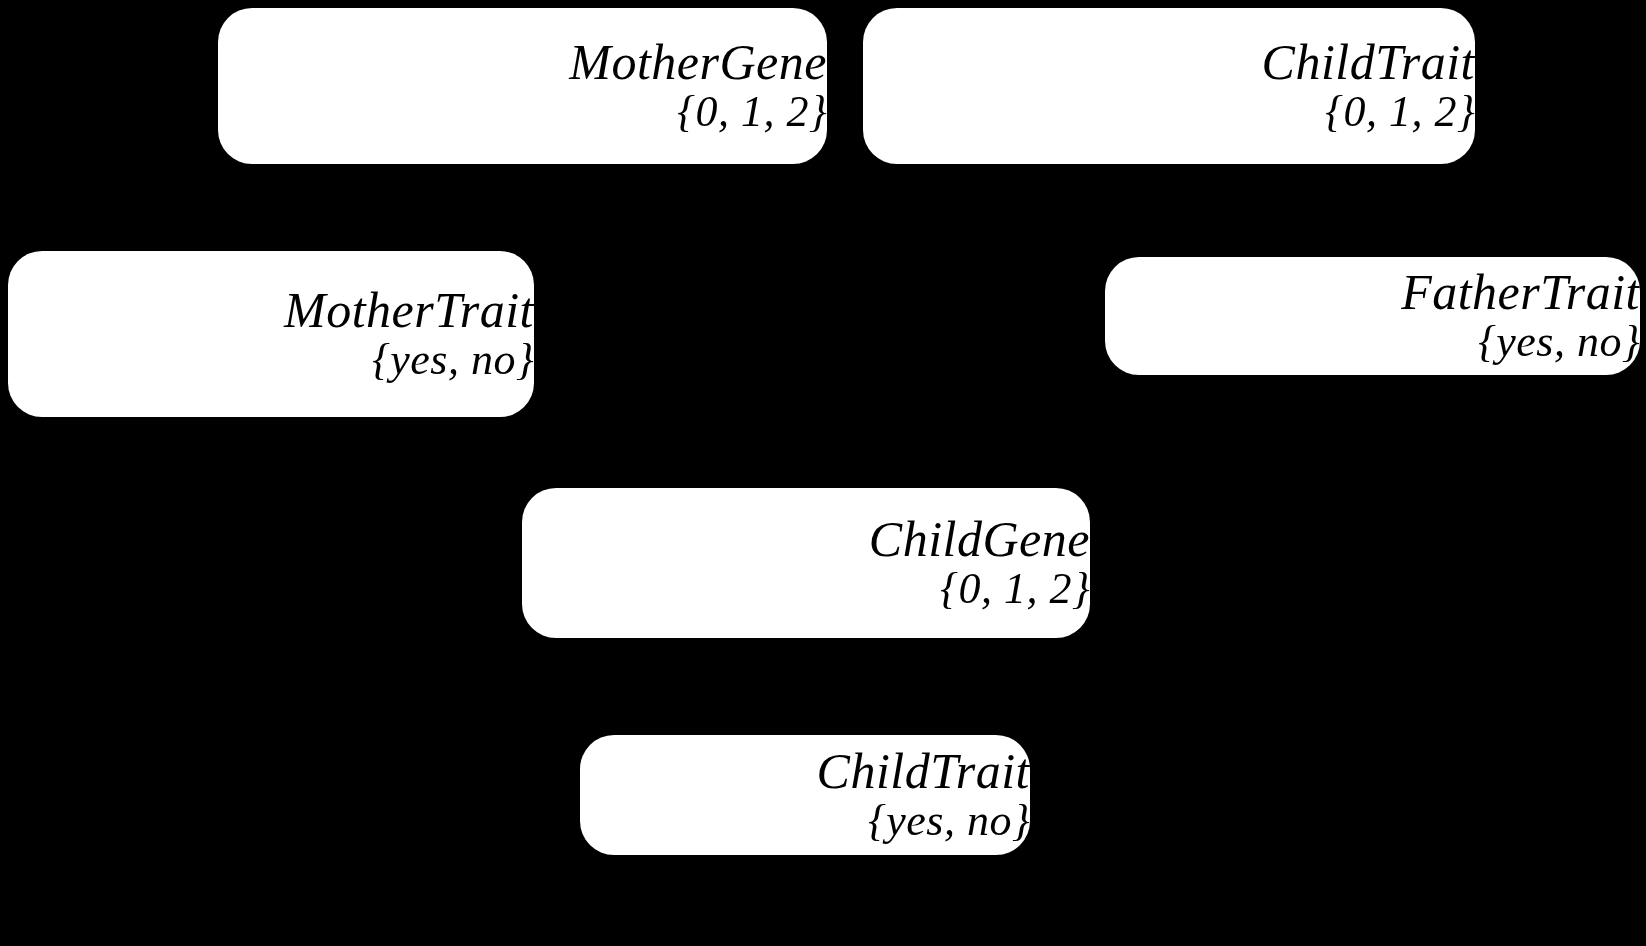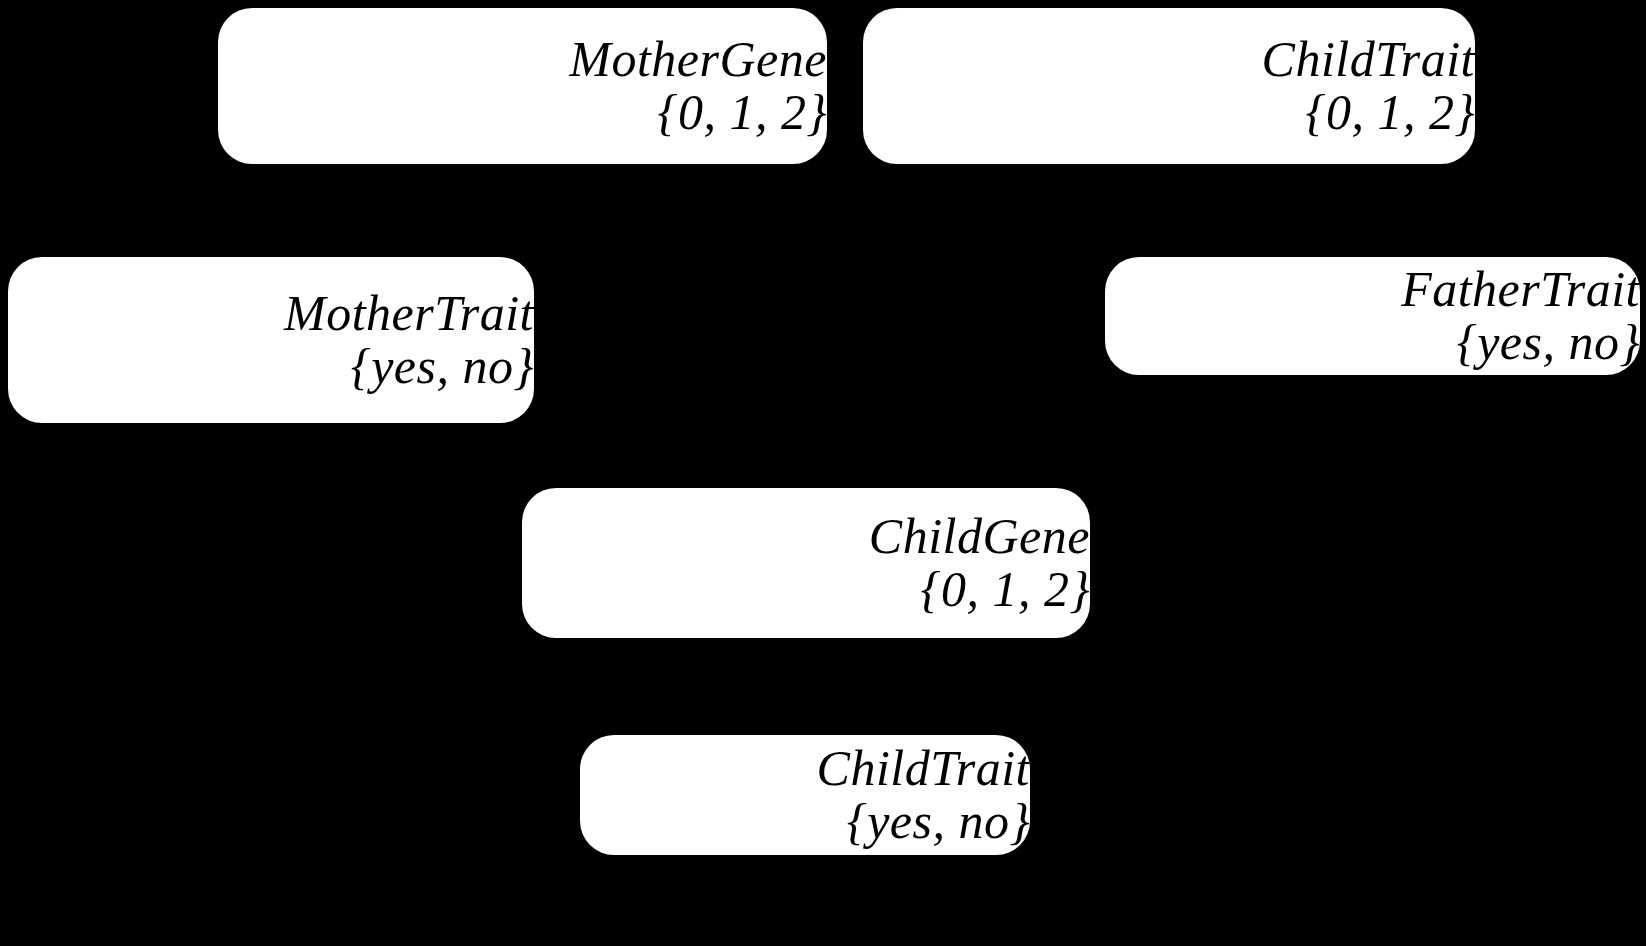--- a/index.html
+++ b/index.html
@@ -34,29 +34,29 @@
     text-align: center;
     box-sizing: border-box;
     overflow: hidden;
   }
   .node .label {
     font-size: 50px;
     letter-spacing: 0.5px;
     white-space: nowrap;
   }
   .node .domain {
-    font-size: 50px;
+    font-size: 44px;
     letter-spacing: 0.5px;
     white-space: nowrap;
   }
 
   
   #node-mother-gene  { left: 218px; top: 8px;   width: 609px; height: 156px; }
   #node-father-gene  { left: 863px; top: 8px;   width: 612px; height: 156px; }
-  #node-mother-trait { left: 8px;   top: 257px; width: 526px; height: 166px; }
+  #node-mother-trait { left: 8px;   top: 251px; width: 526px; height: 166px; }
   #node-father-trait { left: 1105px;top: 257px; width: 535px; height: 118px; }
   #node-child-gene   { left: 522px; top: 488px; width: 568px; height: 150px; }
   #node-child-trait  { left: 580px; top: 735px; width: 450px; height: 120px; }
 </style>
 </head>
 <body>
 
 <div id="canvas">
 
   <div class="node" id="node-mother-gene">

